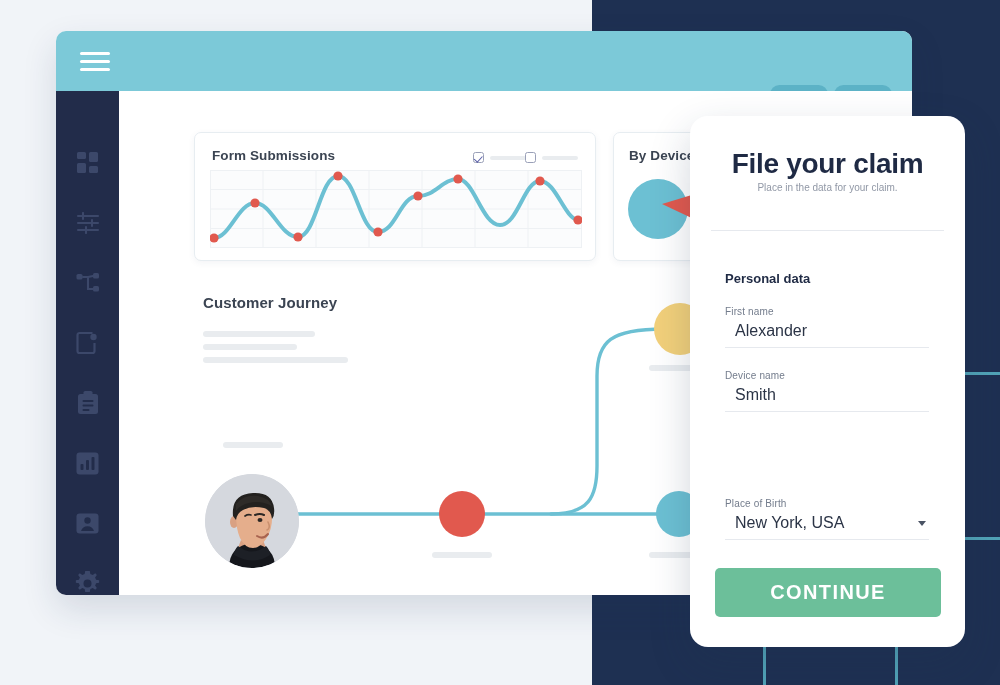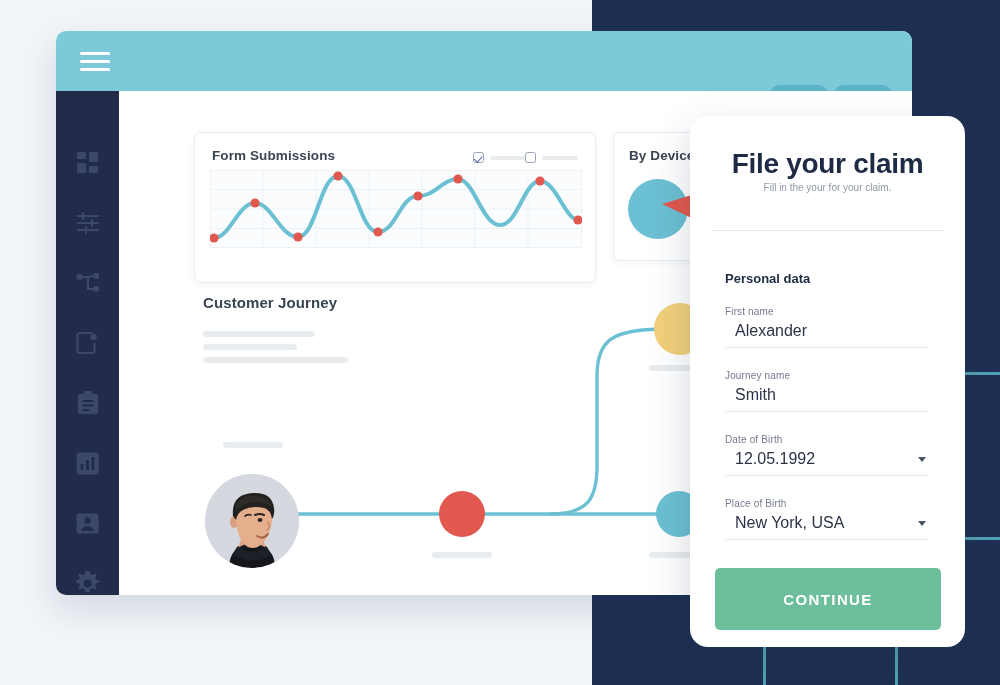--- a/index.html
+++ b/index.html
@@ -88,21 +88,21 @@
     position: absolute;
     left: 63px; top: 60px;
     width: 793px; height: 504px;
     background: #ffffff;
   }
 
   
   #card-forms {
     position: absolute;
     left: 75px; top: 41px;
-    width: 402px; height: 151px;
+    width: 402px; height: 129px;
     background: #ffffff;
     border: 1px solid #e7edf1;
     border-radius: 7px;
     box-shadow: 0 2px 7px rgba(40,60,90,.055);
   }
   .card-title {
     font-size: 13.5px; font-weight: bold;
     color: #3b4452;
     letter-spacing: .1px;
   }
@@ -222,26 +222,26 @@
     margin-right: 3px;
   }
   #field-0 { top: 190px; }
   #field-1 { top: 254px; }
   #field-2 { top: 318px; }
   #field-3 { top: 382px; }
 
   #continue-btn {
     position: absolute;
     left: 25px; top: 452px;
-    width: 226px; height: 62px;
+    width: 226px; height: 49px;
     background: #6cbf9a;
     border: none; border-radius: 5px;
     color: #ffffff;
     font-family: "Liberation Sans", sans-serif;
-    font-size: 15px; font-weight: bold;
+    font-size: 20px; font-weight: bold;
     letter-spacing: 1.4px;
     cursor: pointer;
   }
 </style>
 </head>
 <body>
 
 <div id="stage">
 
   <div id="navy-block">
@@ -473,46 +473,39 @@
       <div class="skel" style="left:530px; top:461px; width:60px;"></div>
 
       <div class="node" id="node-yellow"></div>
       <div class="skel" style="left:530px; top:274px; width:60px;"></div>
     </div>
   </div>
 
   <div id="claim-panel">
 
     <div id="claim-title">File your claim</div>
-    <div id="claim-sub">Fill in the your for your claim.</div>
+    <div id="claim-sub">Place in the data for your claim.</div>
     <div id="claim-divider"></div>
 
     <div id="section-title">Personal data</div>
 
     <div class="field" id="field-0">
       <div class="field-label">First name</div>
       <div class="field-value-row">
         <span class="field-value">Alexander</span>
       </div>
     </div>
 
     <div class="field" id="field-1">
-      <div class="field-label">Journey name</div>
+      <div class="field-label">Device name</div>
       <div class="field-value-row">
         <span class="field-value">Smith</span>
       </div>
     </div>
 
-    <div class="field" id="field-2">
-      <div class="field-label">Date of Birth</div>
-      <div class="field-value-row">
-        <span class="field-value">12.05.1992</span>
-        <span class="caret"></span>
-      </div>
-    </div>
 
     <div class="field" id="field-3">
       <div class="field-label">Place of Birth</div>
       <div class="field-value-row">
         <span class="field-value">New York, USA</span>
         <span class="caret"></span>
       </div>
     </div>
 
     <button id="continue-btn">CONTINUE</button>

